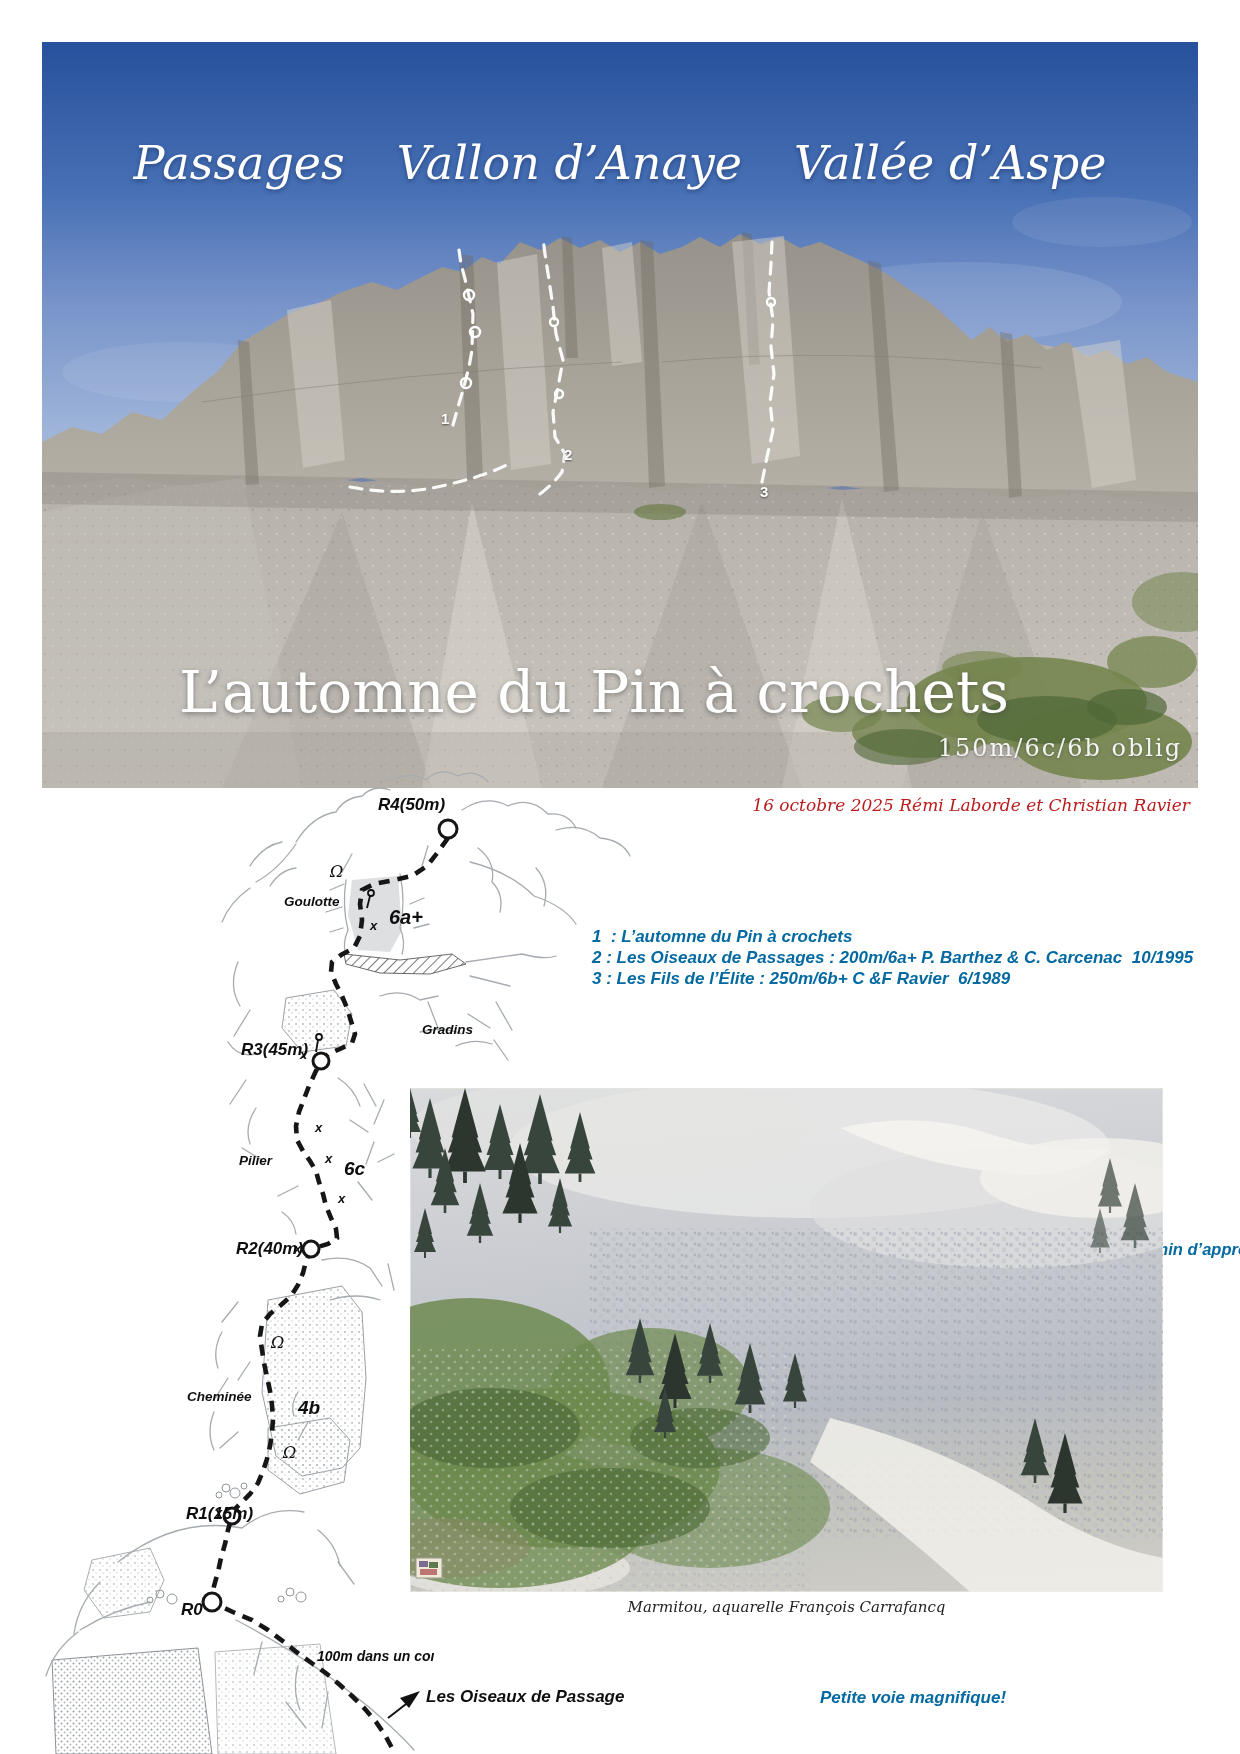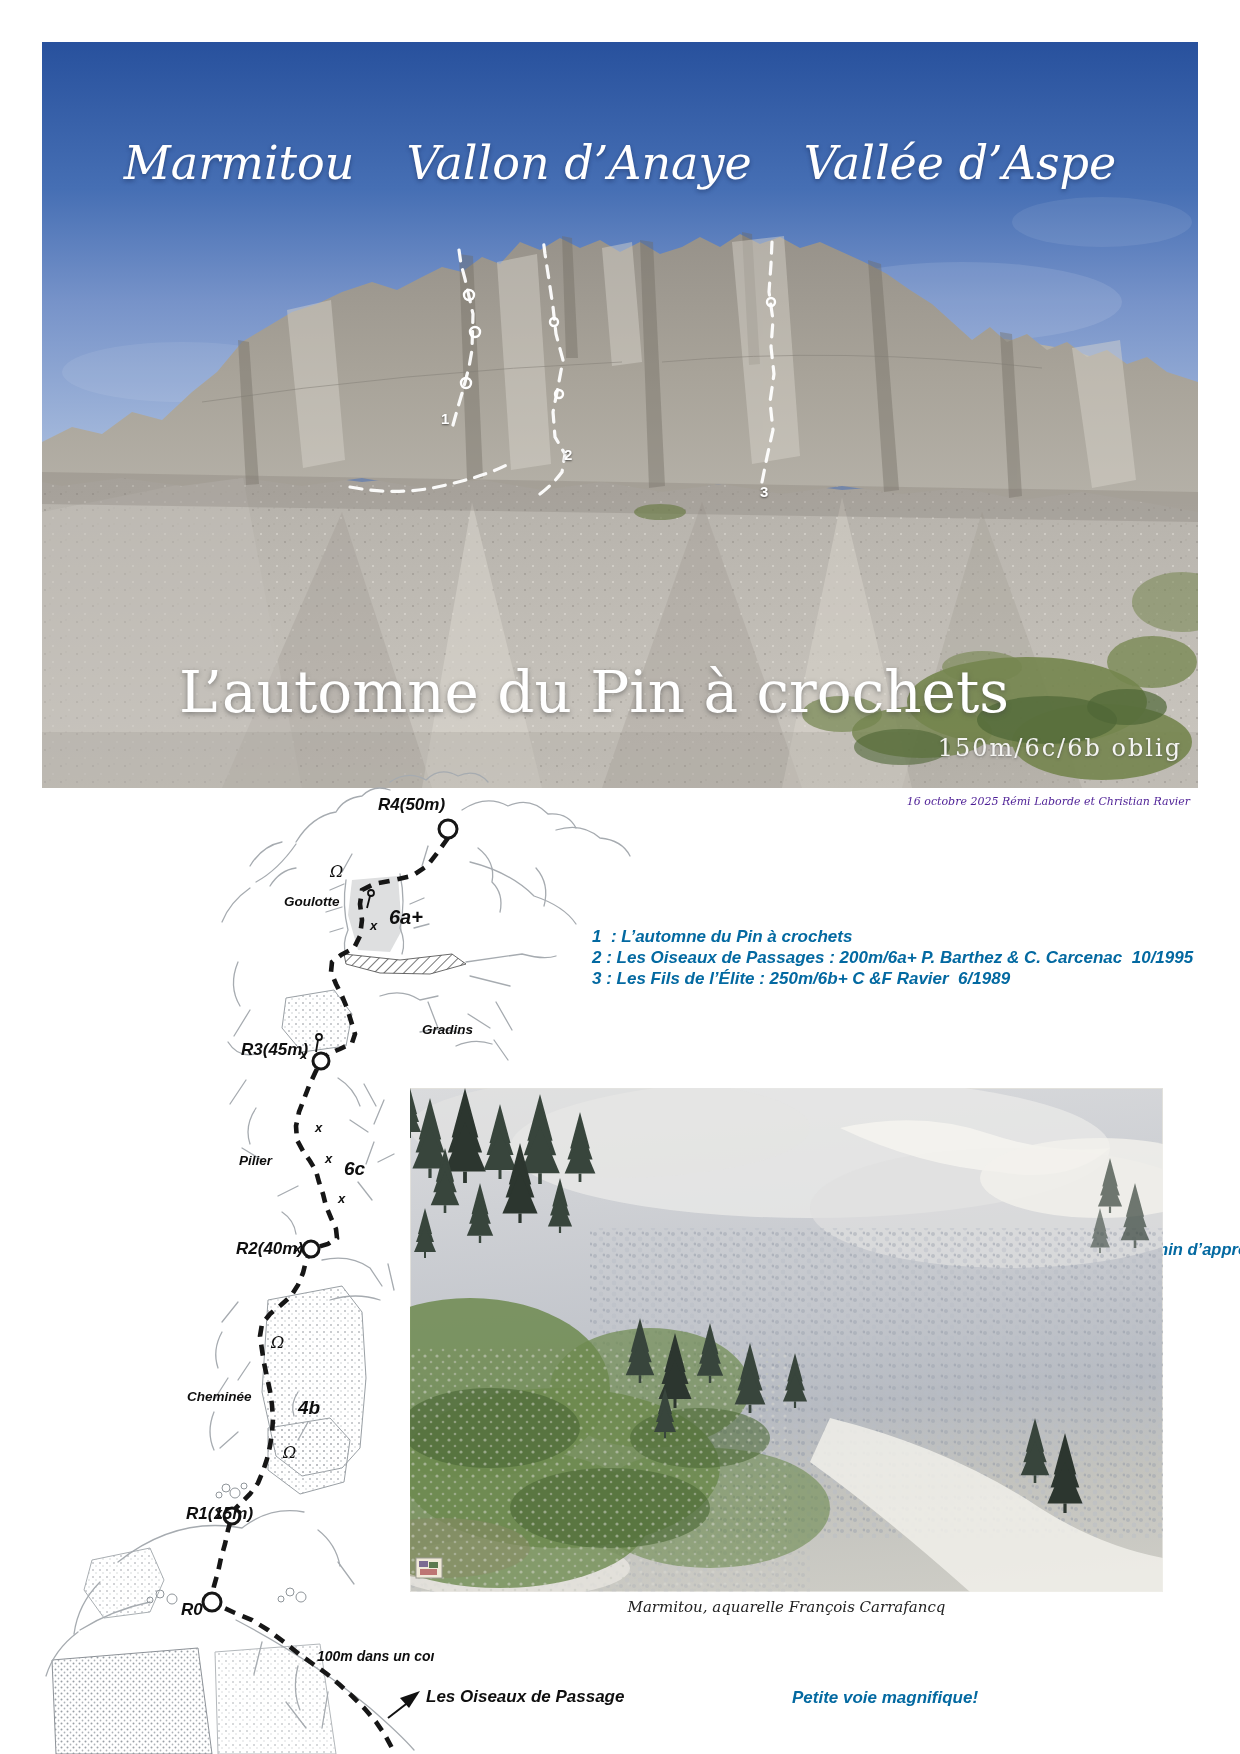--- a/index.html
+++ b/index.html
@@ -13,29 +13,29 @@
         text-shadow:0 2px 4px rgba(15,30,70,.45);white-space:nowrap;}
   .photo-title{position:absolute;left:0;top:616px;width:100%;text-align:center;transform:translateX(-26px);
         font-family:"DejaVu Serif",serif;font-size:58px;color:#fff;text-shadow:0 2px 5px rgba(70,70,70,.55);}
   .photo-subtitle{position:absolute;left:4px;top:692px;width:100%;text-align:right;transform:translateX(-20px);
         font-family:"DejaVu Serif",serif;font-size:24px;letter-spacing:2px;color:#f4f4f2;
         text-shadow:0 1px 3px rgba(70,70,70,.6);}
   .route-num{position:absolute;color:#fff;font-size:15px;font-weight:bold;
         text-shadow:0 1px 2px rgba(0,0,0,.55);}
   
   .date-credit{position:absolute;top:795px;left:640px;width:550px;text-align:right;
-        font-family:"DejaVu Serif",serif;font-style:italic;font-size:11px;color:#4c1d95;}
+        font-family:"DejaVu Serif",serif;font-style:italic;font-size:17px;color:#b91c1c;}
   .bold-it{font-weight:bold;font-style:italic;color:#0369a1;}
   .routes-list{position:absolute;left:592px;top:926px;font-size:17px;line-height:21px;}
   .routes-list div{white-space:pre;}
   .approach{position:absolute;left:475px;top:1075px;font-size:16.5px;line-height:20.5px;white-space:pre;}
   .gear{position:absolute;left:38px;top:1168px;font-size:17.5px;line-height:20.5px;}
   .wc-caption{position:absolute;left:410px;top:1598px;width:753px;text-align:center;
         font-family:"DejaVu Serif",serif;font-style:italic;font-size:15px;color:#222;}
-  .footer-note{position:absolute;left:792px;top:1688px;font-size:17px;}
+  .footer-note{position:absolute;left:820px;top:1688px;font-size:17px;}
   
   .topo-svg{position:absolute;left:0;top:0;pointer-events:none;}
   .topo-label{position:absolute;font-weight:bold;font-style:italic;color:#0e0e0e;white-space:nowrap;z-index:3;}
   .belay{font-size:17px;}
   .feat{font-size:13.5px;}
   .grade20{font-size:20px;}
   .grade19{font-size:19px;}
   .boltx{font-size:13px;}
   .omega{font-family:"DejaVu Serif",serif;font-style:italic;font-weight:normal;font-size:16px;}
   .traverse-note{position:absolute;left:317px;top:1648px;font-size:14px;}
@@ -133,21 +133,21 @@
       <g stroke="#ffffff" fill="none" stroke-width="2.4">
         <circle cx="424" cy="341" r="5"></circle>
           <circle cx="433" cy="290" r="5"></circle>
           <circle cx="427" cy="253" r="5"></circle>
         <circle cx="517" cy="352" r="4"></circle>
           <circle cx="512" cy="280" r="4"></circle>
         <circle cx="729" cy="260" r="4"></circle>
       </g>
     </svg>
     <div class="photo-header">
-      <span>Marmitou</span>
+      <span>Passages</span>
       <span>Vallon d’Anaye</span>
       <span>Vallée d’Aspe</span>
     </div>
     <div class="photo-title">L’automne du Pin à crochets</div>
     <div class="photo-subtitle">150m/6c/6b oblig</div>
     <span class="route-num" style="left:399px;top:368px;">1</span>
     <span class="route-num" style="left:522px;top:404px;">2</span>
     <span class="route-num" style="left:718px;top:441px;">3</span>
   </div>
 

